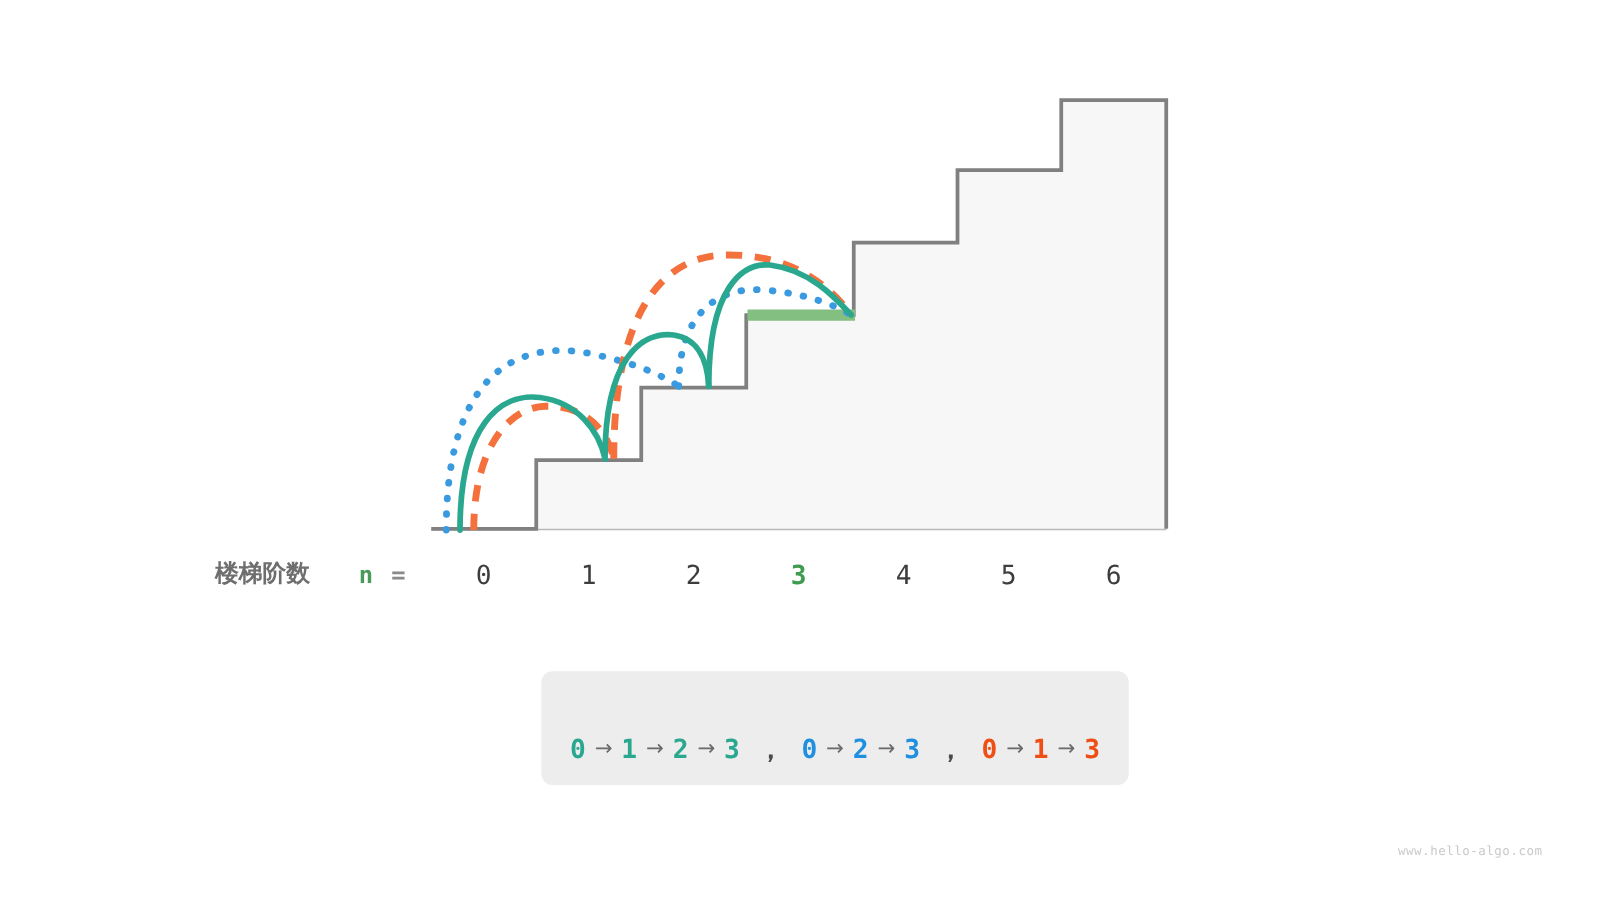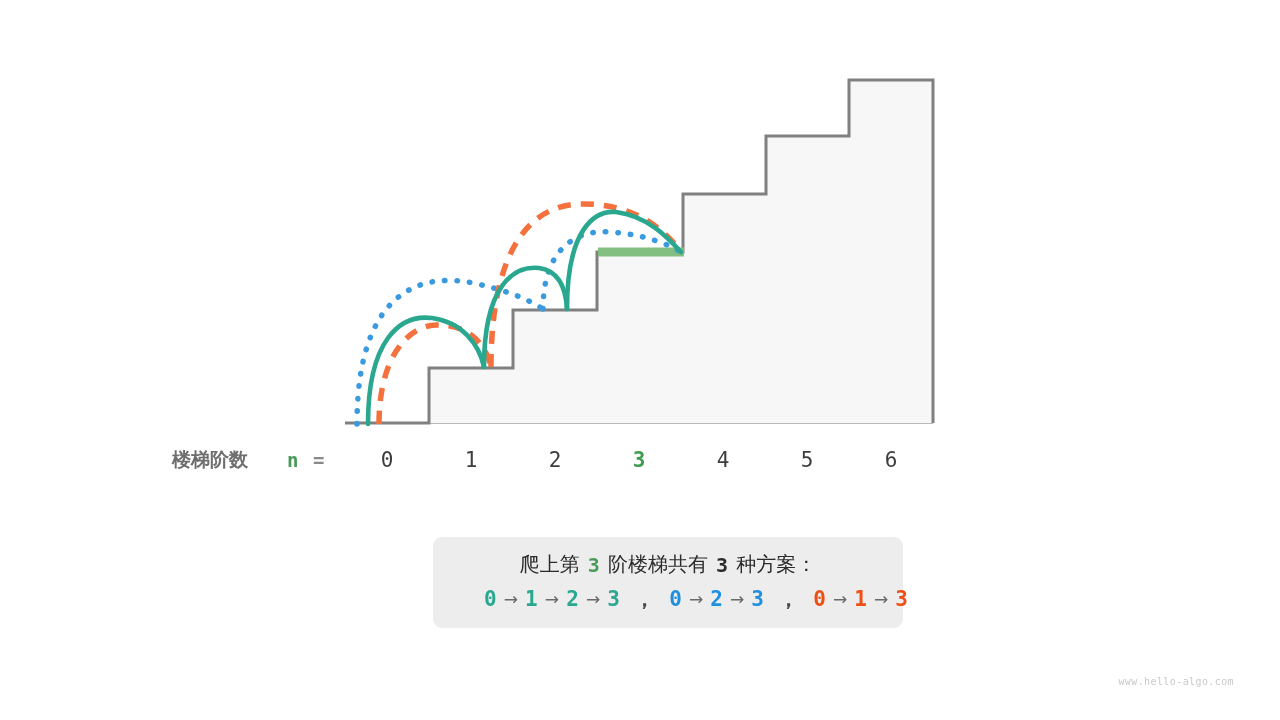--- a/index.html
+++ b/index.html
@@ -27,21 +27,21 @@
     position: absolute;
     left: 0;
     top: 446px;
     width: 1280px;
     height: 34px;
   }
   .axis-title {
     position: absolute;
     left: 172px;
     top: 0;
-    font-family: Liberation Sans, sans-serif;
+    font-family: Liberation Mono, monospace;
     font-size: 19px;
     font-weight: bold;
     color: #6e6e6e;
     white-space: nowrap;
     line-height: 28px;
   }
   .axis-var {
     position: absolute;
     left: 287px;
     top: 0;
@@ -87,21 +87,21 @@
     border-radius: 9px;
   }
   .caption-line {
     position: absolute;
     left: 0;
     width: 470px;
     text-align: center;
     white-space: nowrap;
   }
   .caption-line.l1 { top: 14px; }
-  .caption-line.l2 { top: 48px; padding-left: 28px; }
+  .caption-line.l2 { top: 48px; }
   .cap-cn {
     font-family: "DejaVu Sans", sans-serif;
     font-size: 20px;
     color: #2b2b2b;
     vertical-align: middle;
   }
   .cap-num-green {
     font-family: "DejaVu Sans Mono", monospace;
     font-size: 20px;
     font-weight: bold;
@@ -197,27 +197,20 @@
     <span class="tick-label" style="left:471px">1</span>
     <span class="tick-label" style="left:555px">2</span>
     <span class="tick-label highlight" style="left:639px">3</span>
     <span class="tick-label" style="left:723px">4</span>
     <span class="tick-label" style="left:807px">5</span>
     <span class="tick-label" style="left:891px">6</span>
   </div>
 
   <div class="caption-box">
 
-    <div class="caption-line l1">
-      <span class="cap-cn">爬上第</span>
-      <span class="cap-num-green">3</span>
-      <span class="cap-cn">阶楼梯共有</span>
-      <span class="cap-num-dark">3</span>
-      <span class="cap-cn">种方案：</span>
-    </div>
 
     <div class="caption-line l2">
       
       <span class="seq teal">0</span>
       <span class="seq-arrow">→</span>
       <span class="seq teal">1</span>
       <span class="seq-arrow">→</span>
       <span class="seq teal">2</span>
       <span class="seq-arrow">→</span>
       <span class="seq teal">3</span>

